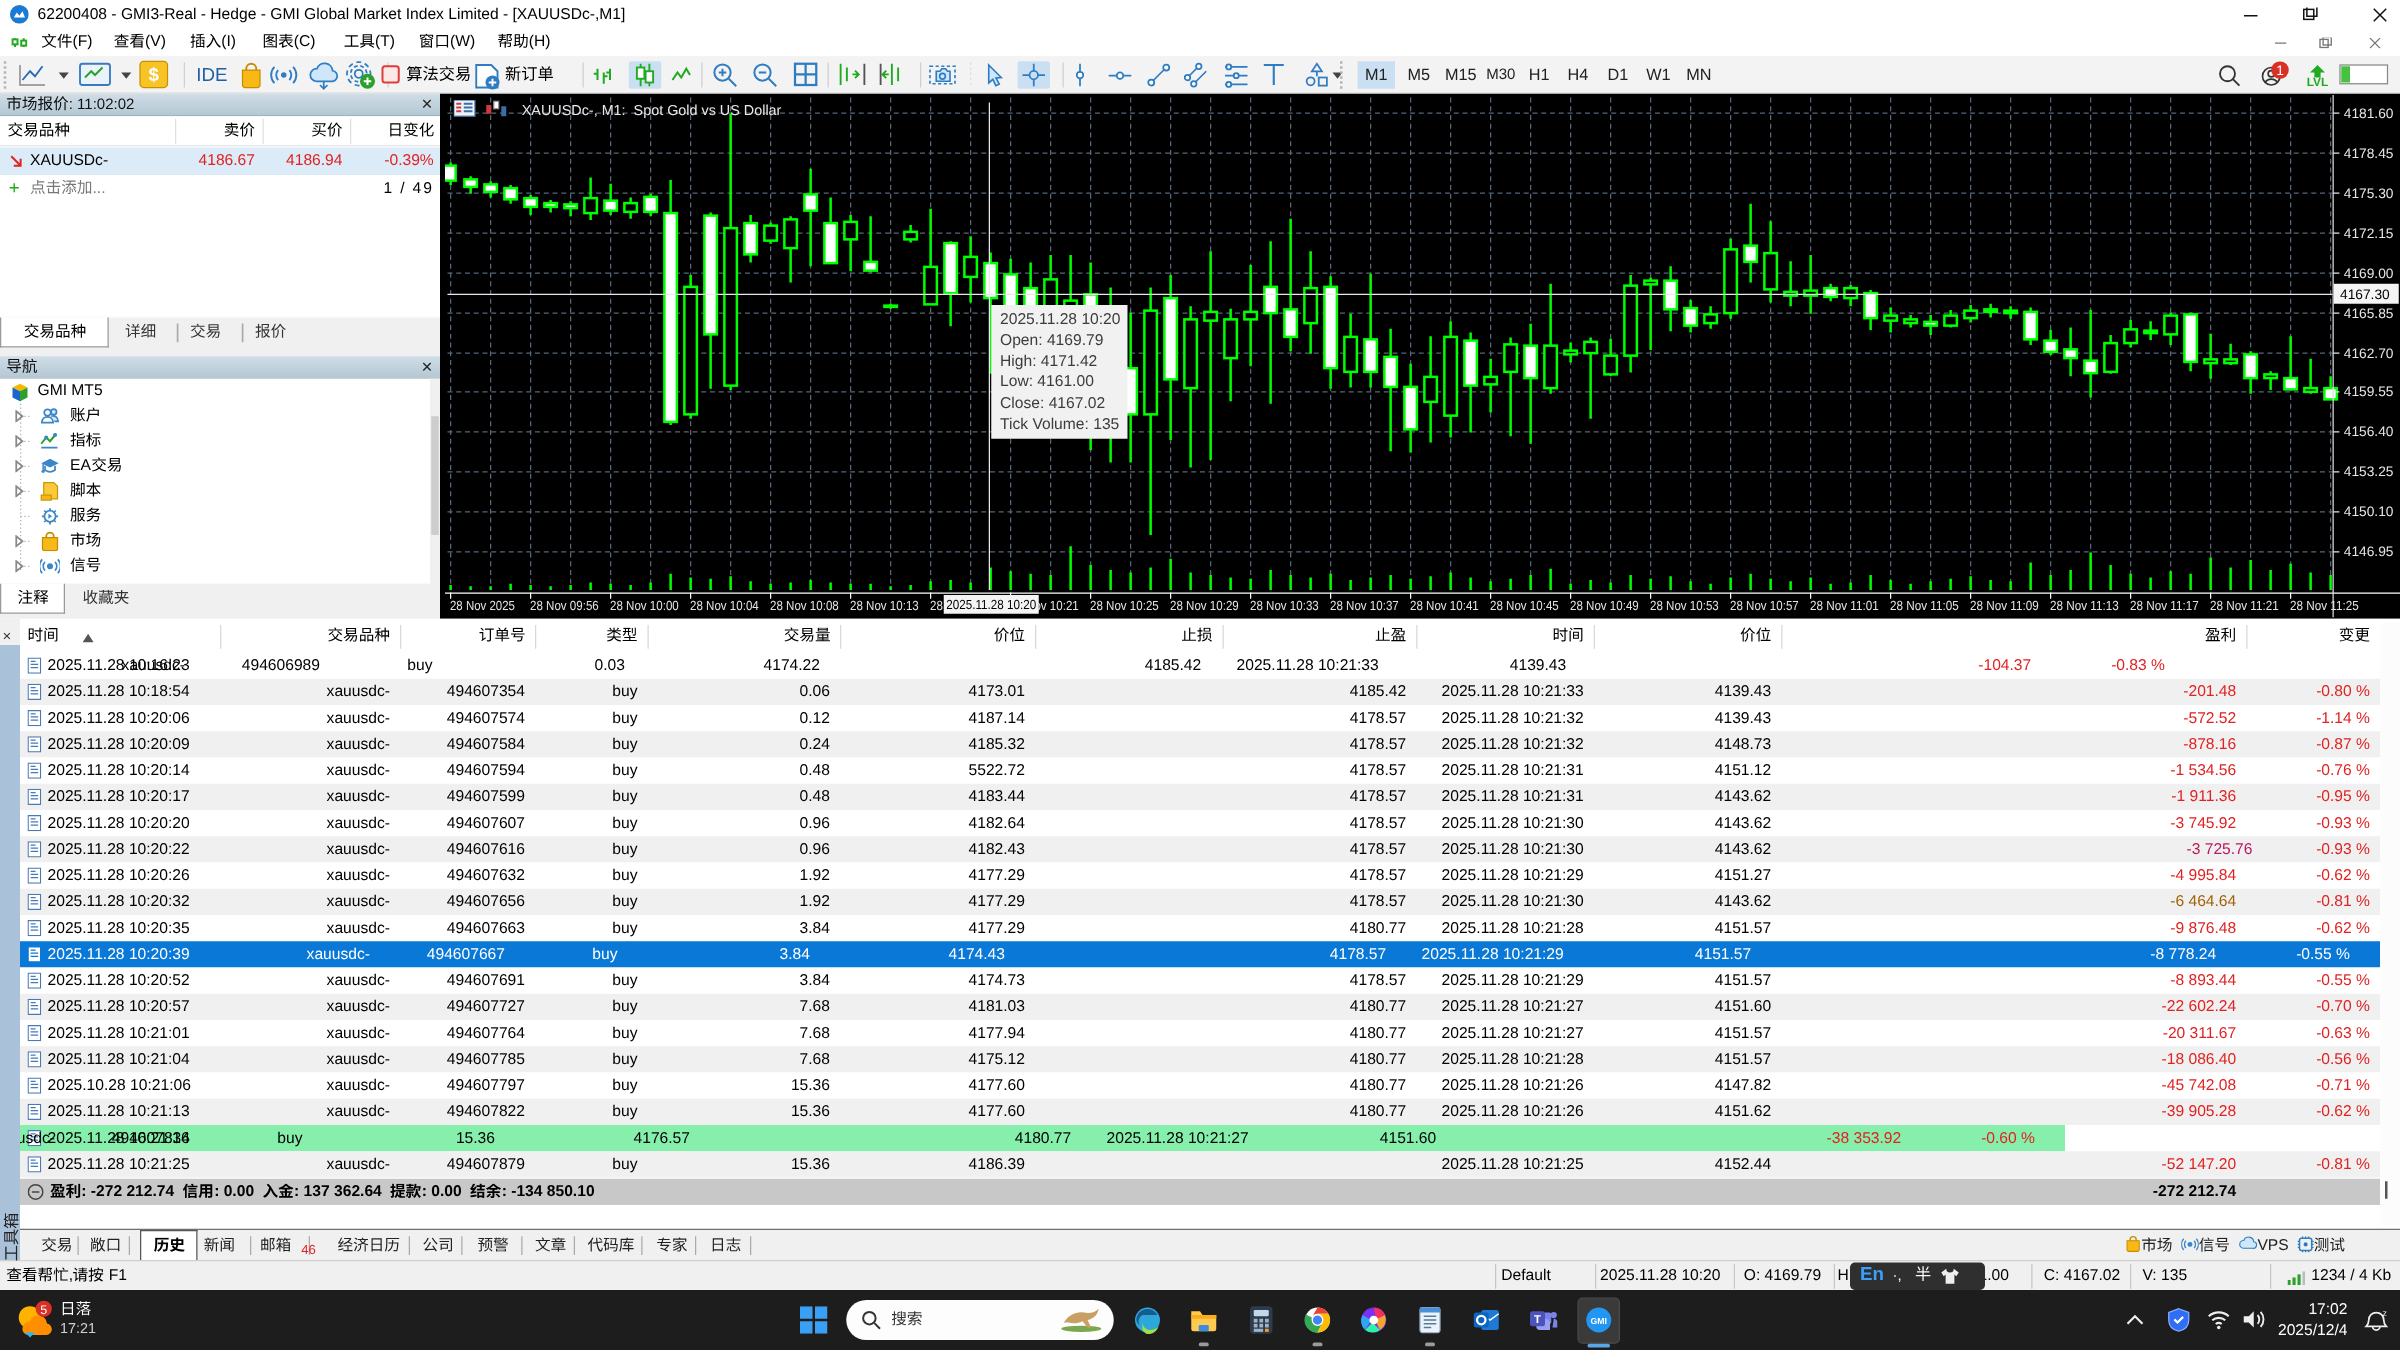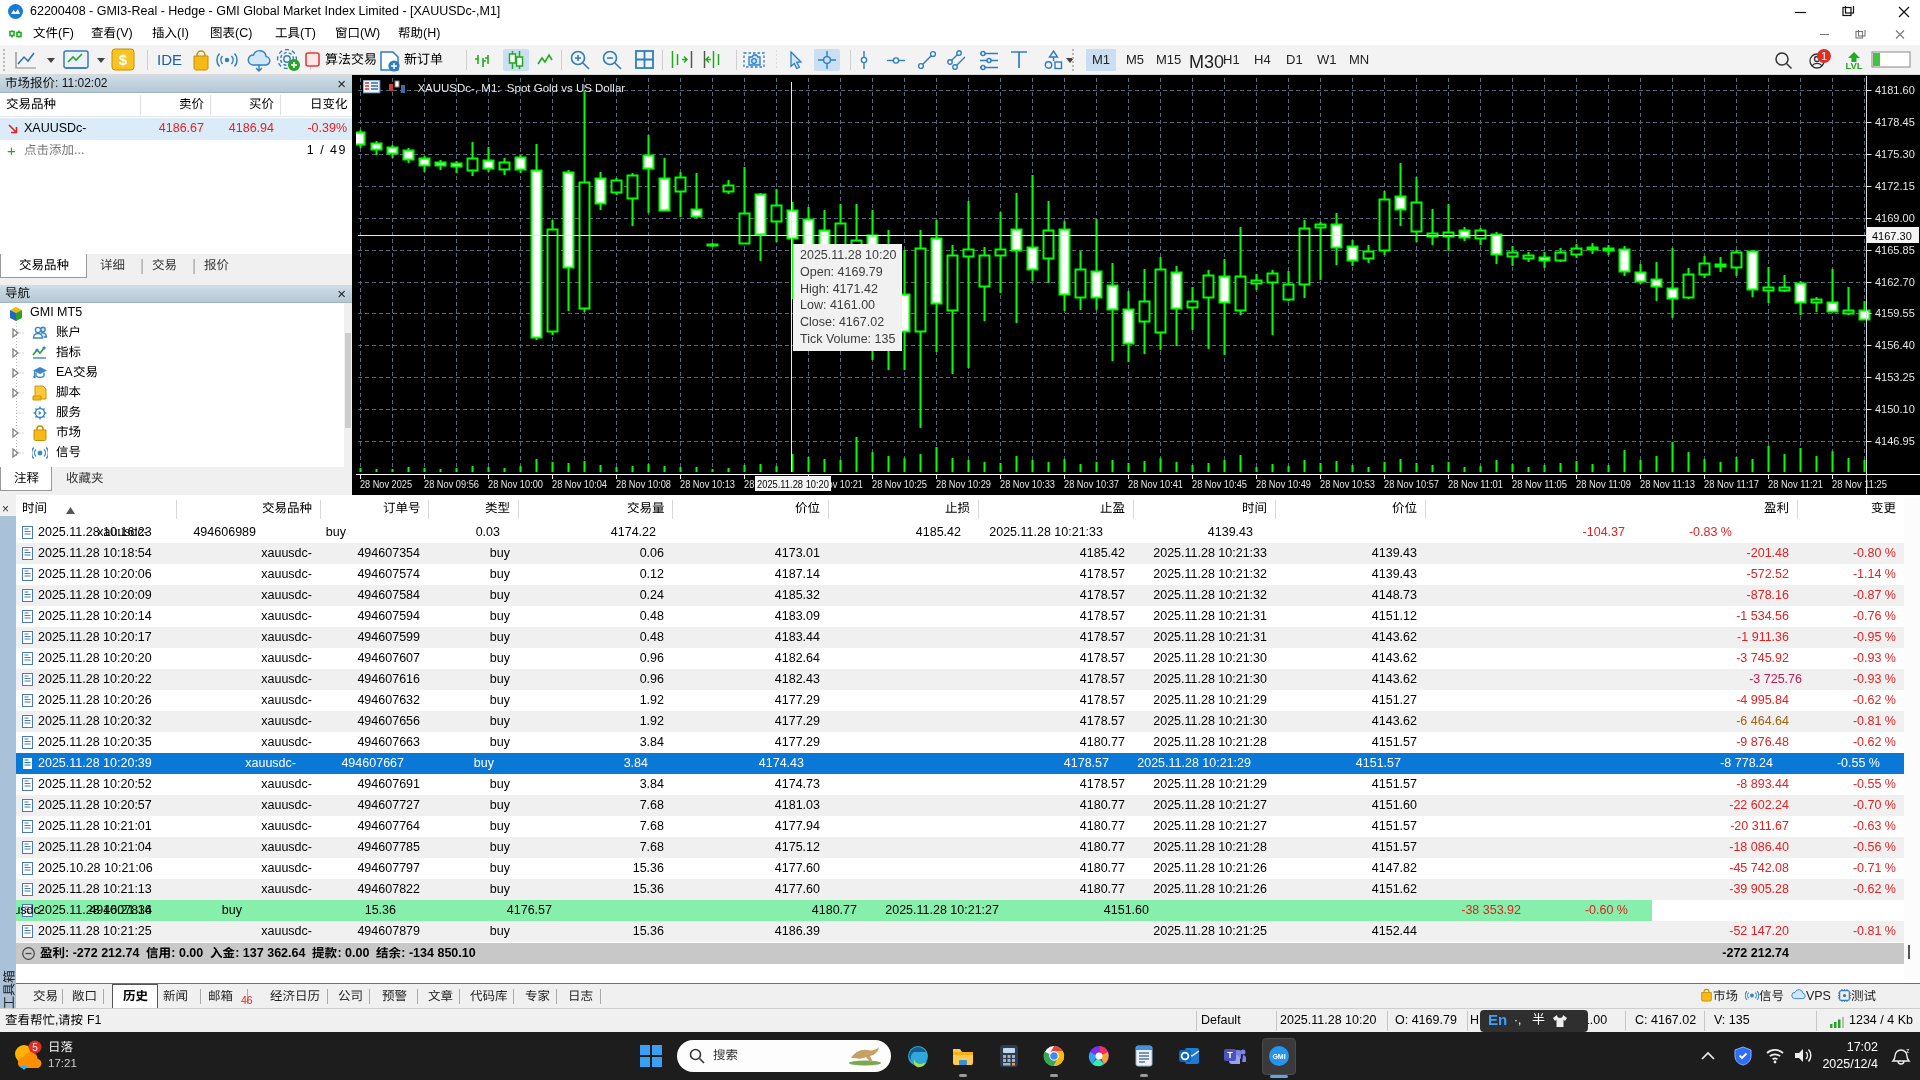--- a/index.html
+++ b/index.html
@@ -312,21 +312,21 @@
       </svg></div>
     <div class="abs" style="left:404px;top:7px;font-size:13px"><svg class="ck" width="39" height="13" viewBox="0 -820 3000 1000" style="vertical-align:-0.18em">
         <use href="#r65b0" x="0"></use>
         <use href="#r8ba2" x="1000"></use>
         <use href="#r5355" x="2000"></use>
       </svg></div>
     <div class="abs" style="left:1072px;top:4px;width:2px;height:22px;border-left:2px dotted #b5b5b5"></div>
     <div class="abs" style="left:1086px;top:4px;background:#cbdff2;height:22px;padding:3px 6px;font-size:13px;color:#222">M1</div>
     <div class="abs" style="left:1120px;top:4px;height:22px;padding:3px 6px;font-size:13px;color:#222">M5</div>
     <div class="abs" style="left:1150px;top:4px;height:22px;padding:3px 6px;font-size:13px;color:#222">M15</div>
-    <div class="abs" style="left:1183px;top:4px;height:22px;padding:3px 6px;font-size:18px;color:#222">M30</div>
+    <div class="abs" style="left:1183px;top:4px;height:22px;padding:3px 6px;font-size:12px;color:#222">M30</div>
     <div class="abs" style="left:1217px;top:4px;height:22px;padding:3px 6px;font-size:13px;color:#222">H1</div>
     <div class="abs" style="left:1248px;top:4px;height:22px;padding:3px 6px;font-size:13px;color:#222">H4</div>
     <div class="abs" style="left:1280px;top:4px;height:22px;padding:3px 6px;font-size:13px;color:#222">D1</div>
     <div class="abs" style="left:1311px;top:4px;height:22px;padding:3px 6px;font-size:13px;color:#222">W1</div>
     <div class="abs" style="left:1343px;top:4px;height:22px;padding:3px 6px;font-size:13px;color:#222">MN</div>
     <svg class="abs" style="left:1772px;top:4px" width="140" height="22" viewBox="0 0 140 22">
 <g fill="none" stroke="#333" stroke-width="1.5">
         <circle cx="10" cy="10" r="6"></circle>
         <path d="M14.5 14.5l5 5"></path>
       </g>
@@ -877,21 +877,21 @@
       <div class="abs" style="left:16px;top:84px;width:1904px;height:21px;background:#fff">
         <svg class="abs" style="left:6px;top:4px" width="11" height="13" viewBox="0 0 11 13">
           <rect x="0.5" y="0.5" width="10" height="12" fill="#fff" stroke="#4a7ab5"></rect>
           <path d="M2.5 3h4M2.5 5.5h6M2.5 8h6" stroke="#4a7ab5" stroke-width="1"></path>
         </svg>
         <span style="position:absolute;left:22px;top:3px">2025.11.28 10:20:14</span>
         <span style="position:absolute;right:1608px;top:3px">xauusdc-</span>
         <span style="position:absolute;right:1500px;top:3px">494607594</span>
         <span style="position:absolute;right:1410px;top:3px">buy</span>
         <span style="position:absolute;right:1256px;top:3px">0.48</span>
-        <span style="position:absolute;right:1100px;top:3px">4183.09</span>
+        <span style="position:absolute;right:1100px;top:3px">5522.72</span>
         <span style="position:absolute;right:795px;top:3px">4178.57</span>
         <span style="position:absolute;right:653px;top:3px">2025.11.28 10:21:31</span>
         <span style="position:absolute;right:503px;top:3px">4151.12</span>
         <span style="position:absolute;right:131px;top:3px;color:#e02222">-1 534.56</span>
         <span style="position:absolute;right:24px;top:3px;color:#e02222">-0.76 %</span>
       </div>
       <div class="abs" style="left:16px;top:105px;width:1904px;height:21px;background:#f0f0f0">
         <svg class="abs" style="left:6px;top:4px" width="11" height="13" viewBox="0 0 11 13">
           <rect x="0.5" y="0.5" width="10" height="12" fill="#fff" stroke="#4a7ab5"></rect>
           <path d="M2.5 3h4M2.5 5.5h6M2.5 8h6" stroke="#4a7ab5" stroke-width="1"></path>

